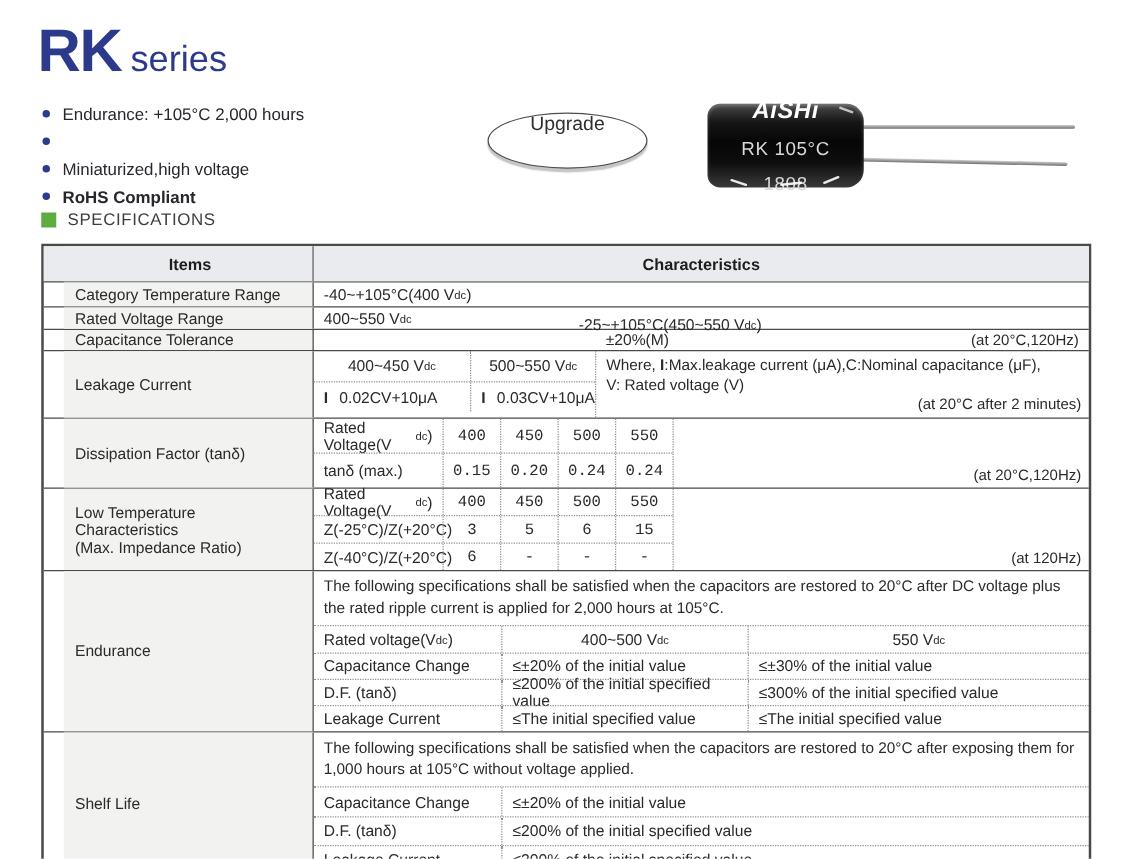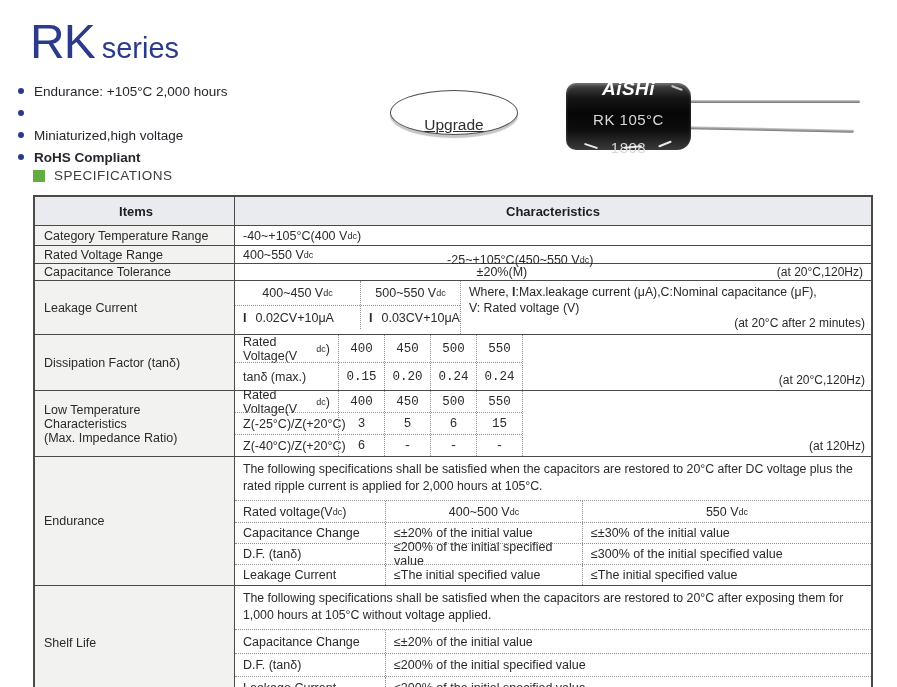--- a/index.html
+++ b/index.html
@@ -2,32 +2,32 @@
 <html><head>
 <meta charset="utf-8">
 <style>
   * { margin:0; padding:0; box-sizing:border-box; }
   body { background:#fff; }
   #page { position:relative; width:897px; height:687px; background:#ffffff;
           font-family:"Liberation Sans", sans-serif; color:#222; overflow:hidden; }
 
   
   .title { position:absolute; left:30px; top:14px; color:#2c3a8c; }
-  .title .big { font-size:48px; font-weight:normal; letter-spacing:-1px; }
+  .title .big { font-size:48px; font-weight:bold; letter-spacing:-1px; }
   .title .small { font-size:29px; margin-left:7px; }
 
-  .bullets { position:absolute; left:18px; top:80px; }
+  .bullets { position:absolute; left:34px; top:80px; }
   .bullet { display:flex; align-items:center; height:22px; font-size:13.5px; color:#26262e; }
   .bullet .dot { width:6px; height:6px; border-radius:50%; background:#2c3a8c; margin-right:10px; flex:0 0 auto; }
   .bullet.bold { font-weight:bold; }
 
   .badge { position:absolute; left:390px; top:90px; width:128px; height:45px;
            border:1.5px solid #4d4d4d; border-radius:50%; background:#fff;
-           display:flex; align-items:flex-end; justify-content:center;
-           font-size:15.5px; color:#2e2e2e; box-shadow:0 3px 1px rgba(150,150,150,.55);text-decoration:underline; }
+           display:flex; align-items:flex-start; justify-content:center;
+           font-size:15.5px; color:#2e2e2e; box-shadow:0 3px 1px rgba(150,150,150,.55); }
 
   .cap { position:absolute; left:566px; top:83px; width:300px; height:70px; }
   .cap-body { position:absolute; left:0; top:0; width:125px; height:67px;
               border-radius:10px 14px 14px 10px;
               background:linear-gradient(180deg,#4a4a4a 0%,#161616 22%,#060606 45%,#0d0d0d 70%,#3a3a3a 100%);
               display:flex; flex-direction:column; align-items:center; justify-content:center;
               box-shadow:inset 0 2px 3px rgba(255,255,255,.25); }
   .cap-brand { color:#fff; font-weight:bold; font-style:italic; font-size:19px; letter-spacing:.5px; }
   .cap-line { color:#d8d8d8; font-size:15px; margin-top:11px; letter-spacing:.5px; }
   .cap-mark { position:absolute; background:#fff; height:2px; width:14px; border-radius:2px; opacity:.9; }
@@ -43,21 +43,21 @@
   .spec-head { position:absolute; left:33px; top:168px; display:flex; align-items:center; }
   .green-sq { width:12px; height:12px; background:#5fad41; margin-right:9px; }
   .spec-head span { font-size:13.5px; color:#3d3d3d; letter-spacing:.5px; }
 
   
   .tbl { position:absolute; left:33px; top:195px; width:840px; border:2px solid #4a4a4a; background:#fff; }
   .r { display:flex; border-top:1px solid #4a4a4a; align-items:stretch; }
   .r:first-child { border-top:none; }
   .ic { flex:0 0 200px; background:#f2f2f0; border-right:1px solid #4a4a4a;
         display:flex; flex-direction:column; justify-content:center;
-        padding:2px 6px 2px 9px; font-size:12.5px; color:#2a2a2a; }
+        padding:2px 6px 2px 9px; font-size:12.5px; color:#2a2a2a;margin-left:16px; }
   .cc { flex:1 1 auto; display:flex; flex-direction:column; min-width:0; font-size:12.5px; color:#2a2a2a; }
   .hdr { height:28px; background:#e9ebee; }
   .hdr .ic, .hdr .cc { background:#e9ebee; justify-content:center; align-items:center; font-weight:bold; font-size:13px; color:#1d1d1d; }
   .row1 { height:20px; } .row2 { height:18px; } .row3 { height:17px; }
   .hrow { flex-direction:row !important; align-items:center; }
   .sr { display:flex; align-items:stretch; }
   .dt { border-top:1px dotted #8f8f8f; }
   .dl { border-left:1px dotted #8f8f8f; }
   .cell { display:flex; align-items:center; padding:0 8px; min-width:0; }
   .ctr { justify-content:center; padding:0 2px; }

